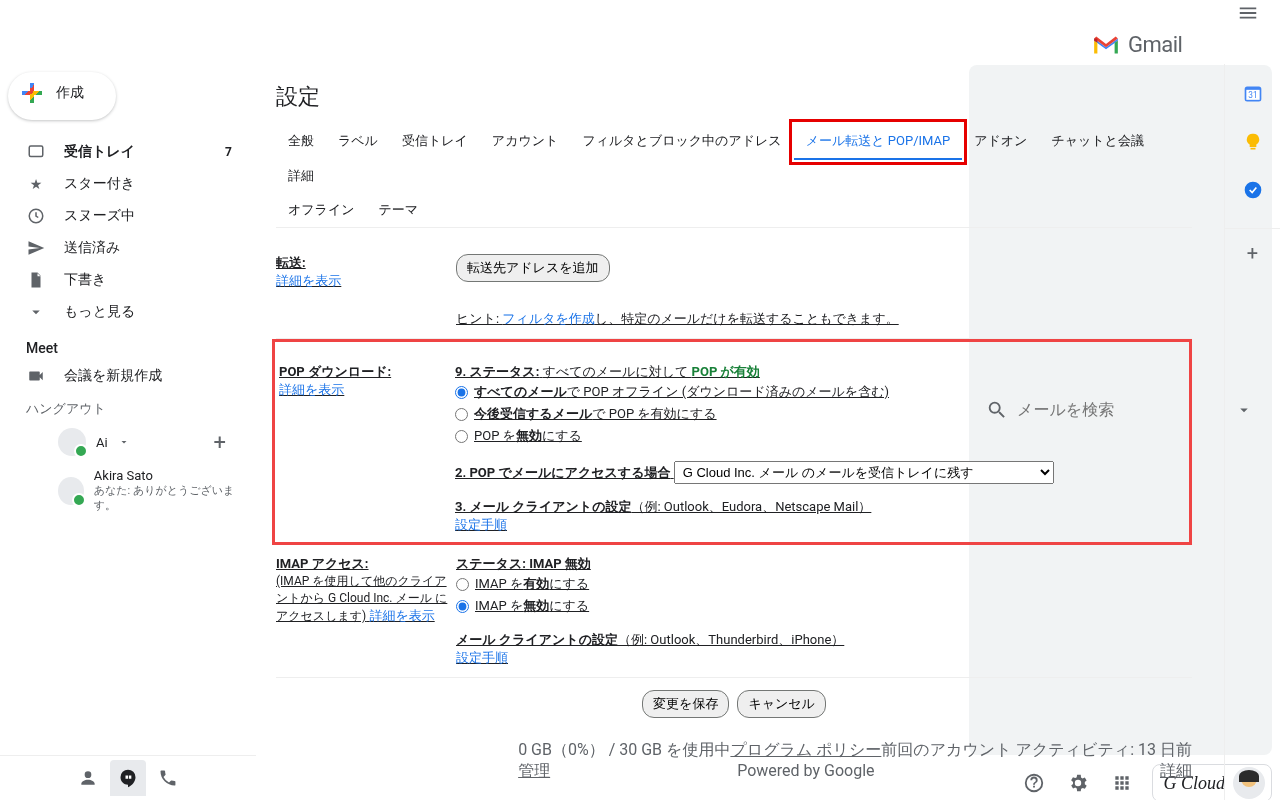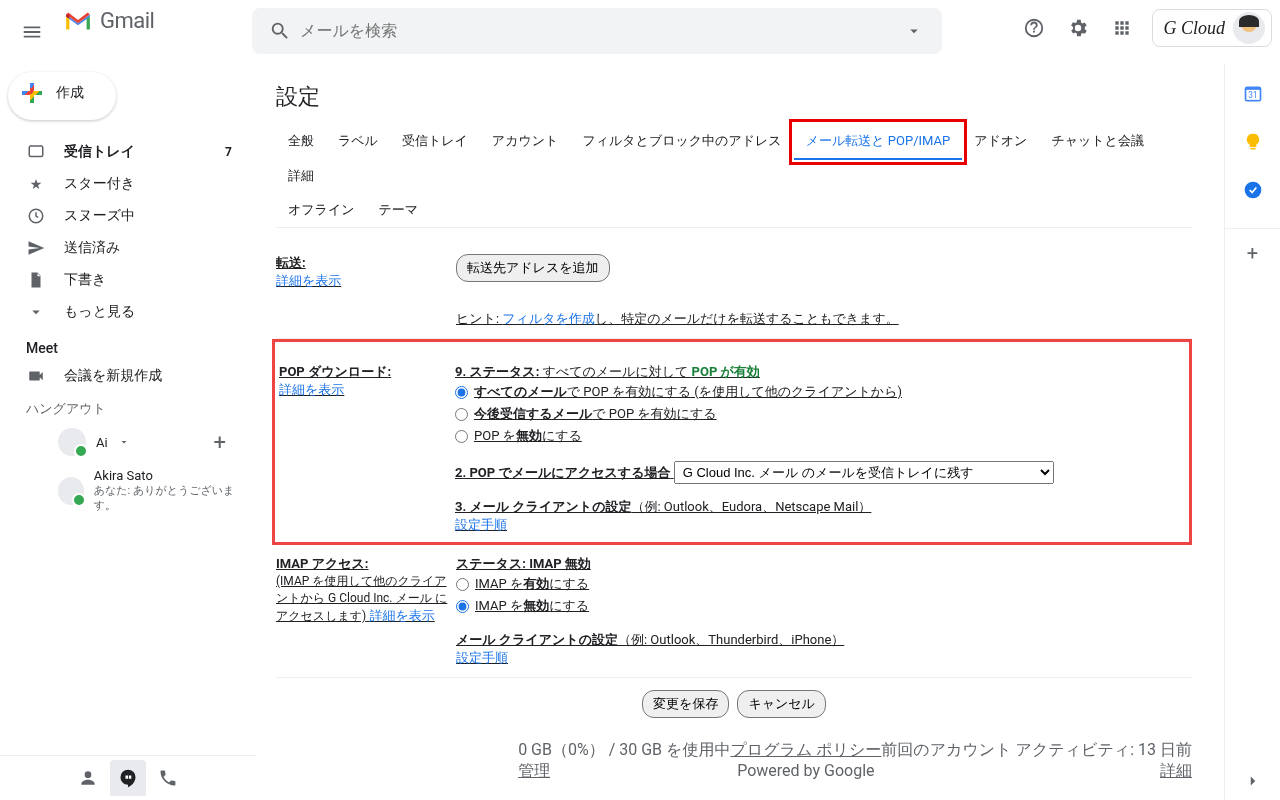--- a/index.html
+++ b/index.html
@@ -1,20 +1,20 @@
 <!DOCTYPE html>
 <html><head>
 <meta charset="utf-8">
 <style>
 * { box-sizing: border-box; margin: 0; padding: 0; }
 body { font-family: "Hiragino Sans", "Roboto", Arial, sans-serif; font-size: 14px; color: #202124; background: #fff; overflow: hidden; }
 .app { display: flex; flex-direction: column; height: 800px; width: 1280px; }
 
 
-.header { display: flex; align-items: flex-start; padding: 8px 8px; height: 64px; gap: 8px; }
+.header { display: flex; align-items: flex-end; padding: 2px 8px; height: 64px; gap: 8px; flex-direction: column; }
 .menu-btn { width: 48px; height: 48px; display: flex; align-items: center; justify-content: center; border-radius: 50%; cursor: pointer; color: #5f6368; }
 .logo-area { display: flex; align-items: center; gap: 8px; width: 180px; }
 .logo-m-svg { width: 28px; height: 22px; }
 .logo-text { font-size: 22px; color: #5f6368; letter-spacing: -0.5px; }
 .search-bar { flex: 0 0 690px; background: #f1f3f4; border-radius: 8px; height: 46px; display: flex; align-items: center; padding: 0 8px; }
 .search-icon-wrap { width: 40px; display: flex; justify-content: center; color: #5f6368; }
 .search-input { border: none; background: transparent; flex: 1; font-size: 16px; outline: none; color: #5f6368; }
 .search-dd { width: 40px; display: flex; justify-content: center; color: #5f6368; }
 .header-right { margin-left: auto; display: flex; align-items: center; gap: 4px; }
 .hicon { width: 40px; height: 40px; display: flex; align-items: center; justify-content: center; border-radius: 50%; color: #5f6368; cursor: pointer; }
@@ -280,21 +280,21 @@
           <span class="lm">POP ダウンロード:</span>
           <a class="link">詳細を表示</a>
         </div>
         <div class="row-body">
           <div>
             <span class="b">9. ステータス:</span>
             <span>すべてのメールに対して </span><span class="green">POP が有効</span>
           </div>
           <label class="radio-row">
             <input type="radio" name="pop" checked="" style="">
-            <span><span class="b">すべてのメール</span><span>で POP を有効にする (を使用して他のクライアントから)</span></span>
+            <span><span class="b">すべてのメール</span><span>で POP オフライン (ダウンロード済みのメールを含む)</span></span>
           </label>
           <label class="radio-row">
             <input type="radio" name="pop" style="">
             <span><span class="b">今後受信するメール</span><span>で POP を有効にする</span></span>
           </label>
           <label class="radio-row">
             <input type="radio" name="pop" style="">
             <span><span>POP を</span><span class="b">無効</span><span>にする</span></span>
           </label>
           <div style="height:14px"></div>

